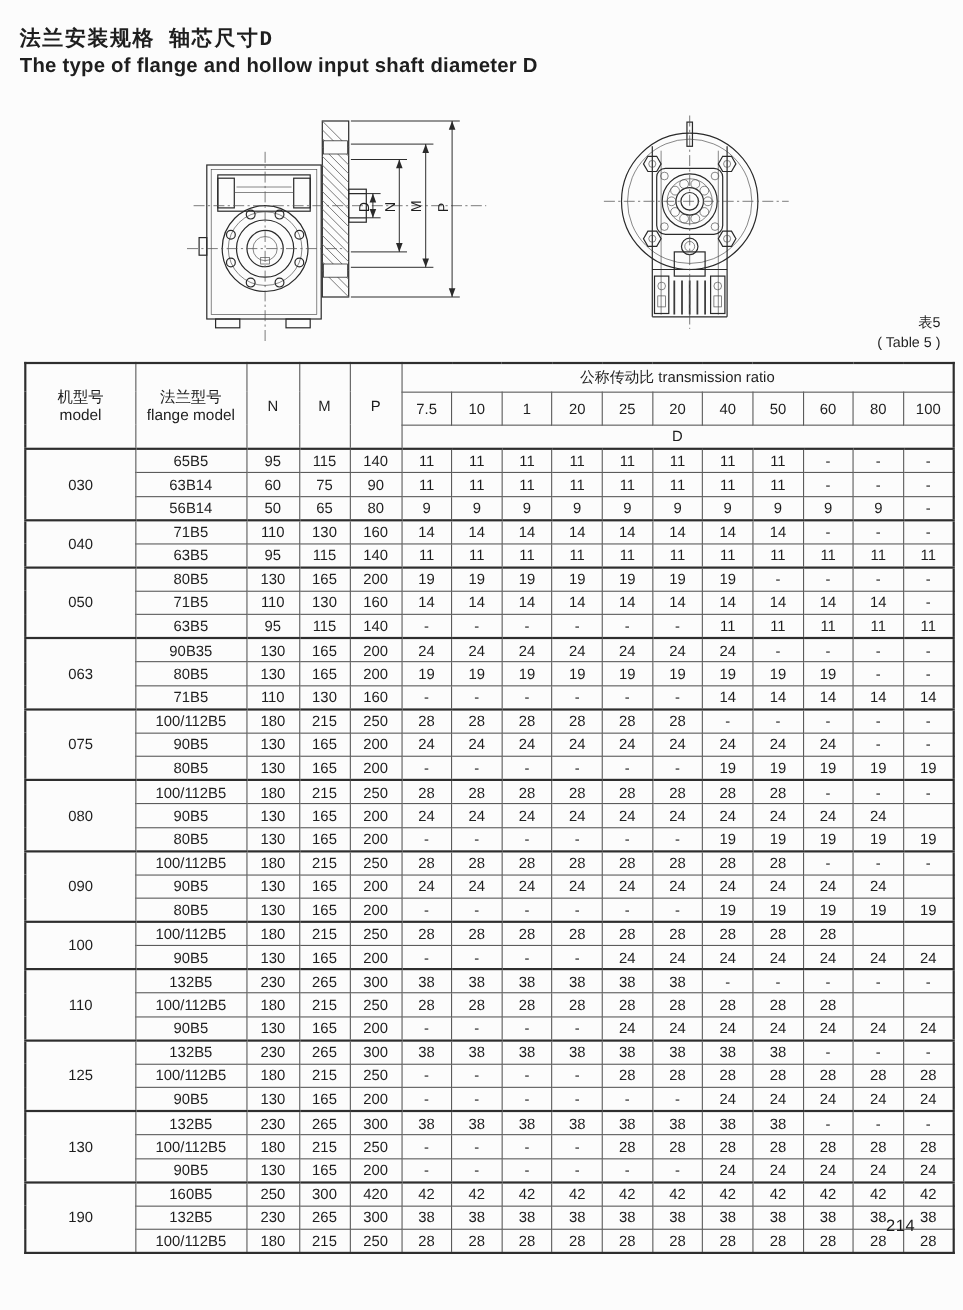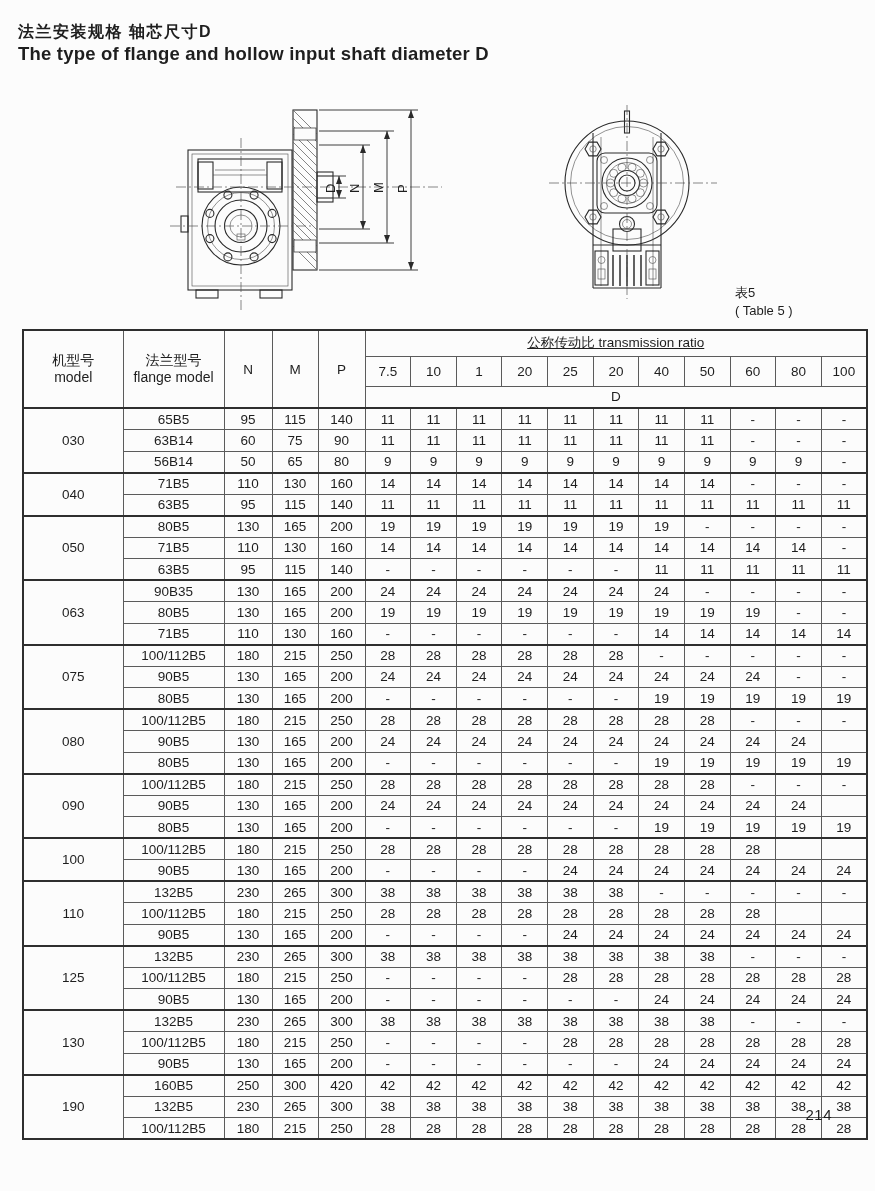--- a/index.html
+++ b/index.html
@@ -6,48 +6,48 @@
   html, body { margin: 0; padding: 0; }
   body {
     width: 875px; height: 1191px;
     background: #fcfcfc;
     font-family: "Liberation Sans", sans-serif;
     color: #1e1e1e;
     position: relative;
     overflow: hidden;
   }
   .titles { position: absolute; left: 18px; top: 22px; }
-  .title-zh { font-size: 16px; font-weight: bold; letter-spacing: 1.5px; }
+  .title-zh { font-size: 19px; font-weight: bold; letter-spacing: 1.5px; font-family: Liberation Mono, monospace; }
   .title-en { font-size: 18.5px; font-weight: bold; margin-top: 0; letter-spacing: 0.2px; }
 
   .diagram { position: absolute; }
   #side-view { left: 112px; top: 98px; }
   #front-view { left: 543px; top: 103px; }
 
-  .table-tag { position: absolute; top: 284px; right: 20px; width: 120px; text-align: left;
+  .table-tag { position: absolute; top: 284px; right: 20px; width: 120px; text-align: right;
                font-size: 13px; line-height: 1.35; }
 
   table.spec {
     position: absolute; left: 22px; top: 329px; width: 846px;
     border-collapse: collapse; table-layout: fixed;
     font-size: 13.5px;
     border: 2px solid #2e2e2e;
   }
   .spec th, .spec td {
     border: 1px solid #5b5b5b;
     text-align: center; vertical-align: middle;
     padding: 0; font-weight: normal; color: #1e1e1e;
     overflow: hidden; white-space: nowrap;
   }
   .spec thead tr.r1 { height: 26px; }
   .spec thead tr.r2 { height: 30px; }
   .spec thead tr.r3 { height: 22px; }
   .spec tbody tr { height: 21.5px; }
   .hdr-two-line div { line-height: 1.25; font-size: 14px; }
-  .ratio-label { font-size: 13.5px; text-decoration: underline; }
+  .ratio-label { font-size: 13.5px; }
   tr.group-start td { border-top: 2px solid #2e2e2e; }
 
   .page-number { position: absolute; top: 1106px; right: 43px; font-size: 15px; letter-spacing: 0.5px; }
 
   svg .ln   { stroke: #2a2a2a; stroke-width: 1.1; fill: none; }
   svg .thin { stroke: #4a4a4a; stroke-width: 0.6; fill: none; }
   svg .cl   { stroke: #555; stroke-width: 0.7; fill: none; stroke-dasharray: 10 3 2 3; }
   svg .dim  { stroke: #2a2a2a; stroke-width: 0.9; fill: none; }
   svg .arr  { fill: #2a2a2a; stroke: none; }
   svg text  { font-family: "Liberation Sans", sans-serif; font-size: 13px; fill: #1e1e1e; }

